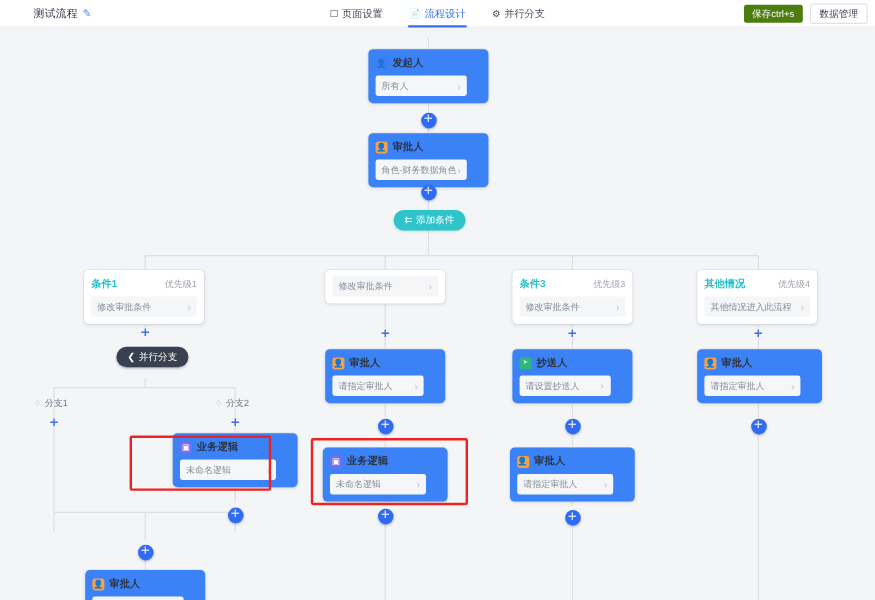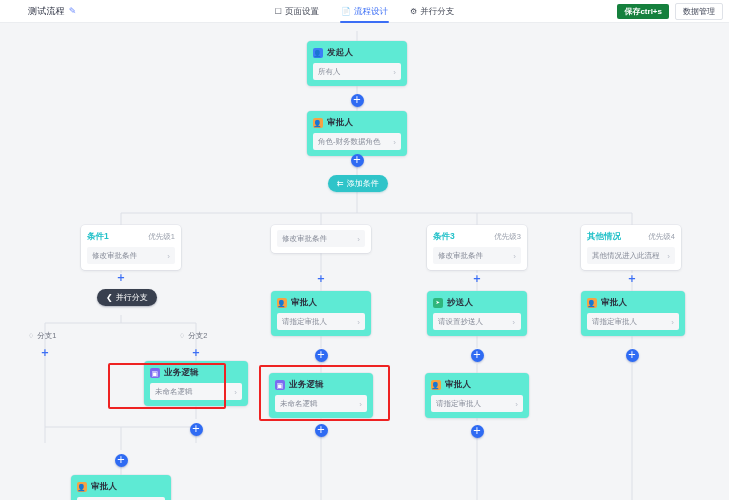--- a/index.html
+++ b/index.html
@@ -39,46 +39,46 @@
   .tab.active { color:#3b6ef5; }
   .tab.active::after {
     content:""; position:absolute; left:-1px; right:-1px; bottom:0;
     height:1.6px; background:#3b6ef5; border-radius:1px;
   }
   .tb-right {
     position:absolute; right:6px; top:0; height:23px;
     display:flex; align-items:center; gap:6px;
   }
   .btn-save {
-    background:#15803d; color:#fff; font-size:8px;
+    background:#4d7c0f; color:#fff; font-size:8px;
     padding:3px 7px; border-radius:2px; border:none; cursor:pointer;
-    line-height:1.2; white-space:nowrap;font-weight:bold;
+    line-height:1.2; white-space:nowrap;
   }
   .btn-data {
     background:#fff; color:#3d4354; font-size:8px;
     padding:3px 7px; border-radius:2px; border:1px solid #dfe2e8; cursor:pointer;
     line-height:1.2; white-space:nowrap;font-family:Liberation Serif, serif;
   }
 
   
   .canvas {
     position:absolute; top:23px; left:0; width:729px; height:477px;
     background:#f4f5f7;
     overflow:hidden;
   }
   .svg-layer { position:absolute; inset:0; width:729px; height:477px; }
 
   
   .node {
     position:absolute;
     width:100px;
-    background:#5eead4;
+    background:#3b82f6;
     border-radius:4px;
     box-shadow:0 1px 3px rgba(20,30,60,.09), 0 0 0 0.6px rgba(225,228,234,.9);
-    padding:5px 6px 6px 6px;
+    padding:5px 18px 6px 6px;
     z-index:10;
   }
   .node.w104 { width:104px; }
   .node-head {
     display:flex; align-items:center; gap:4px;
     font-size:8.5px; color:#2d3340; font-weight:bold; letter-spacing:.2px;
     padding:1px 0 4px 0;
   }
   .ico {
     width:10px; height:10px; border-radius:2px;
@@ -248,21 +248,21 @@
       <span class="chev">›</span>
     </div>
   </div>
   <div class="plus" style="left:350.5px; top:131px;">+</div>
 
   <div class="pill pill-cyan" style="left:328px; top:152px;">
     <span>⇇</span>
     <span>添加条件</span>
   </div>
 
-  <div class="cond" style="left:81px; top:202px;">
+  <div class="cond" style="left:70px; top:202px;">
     <div class="cond-head">
       <span class="cond-name">条件1</span>
       <span class="cond-pri">优先级1</span>
     </div>
     <div class="node-body">
       <span>修改审批条件</span>
       <span class="chev">›</span>
     </div>
   </div>
 

